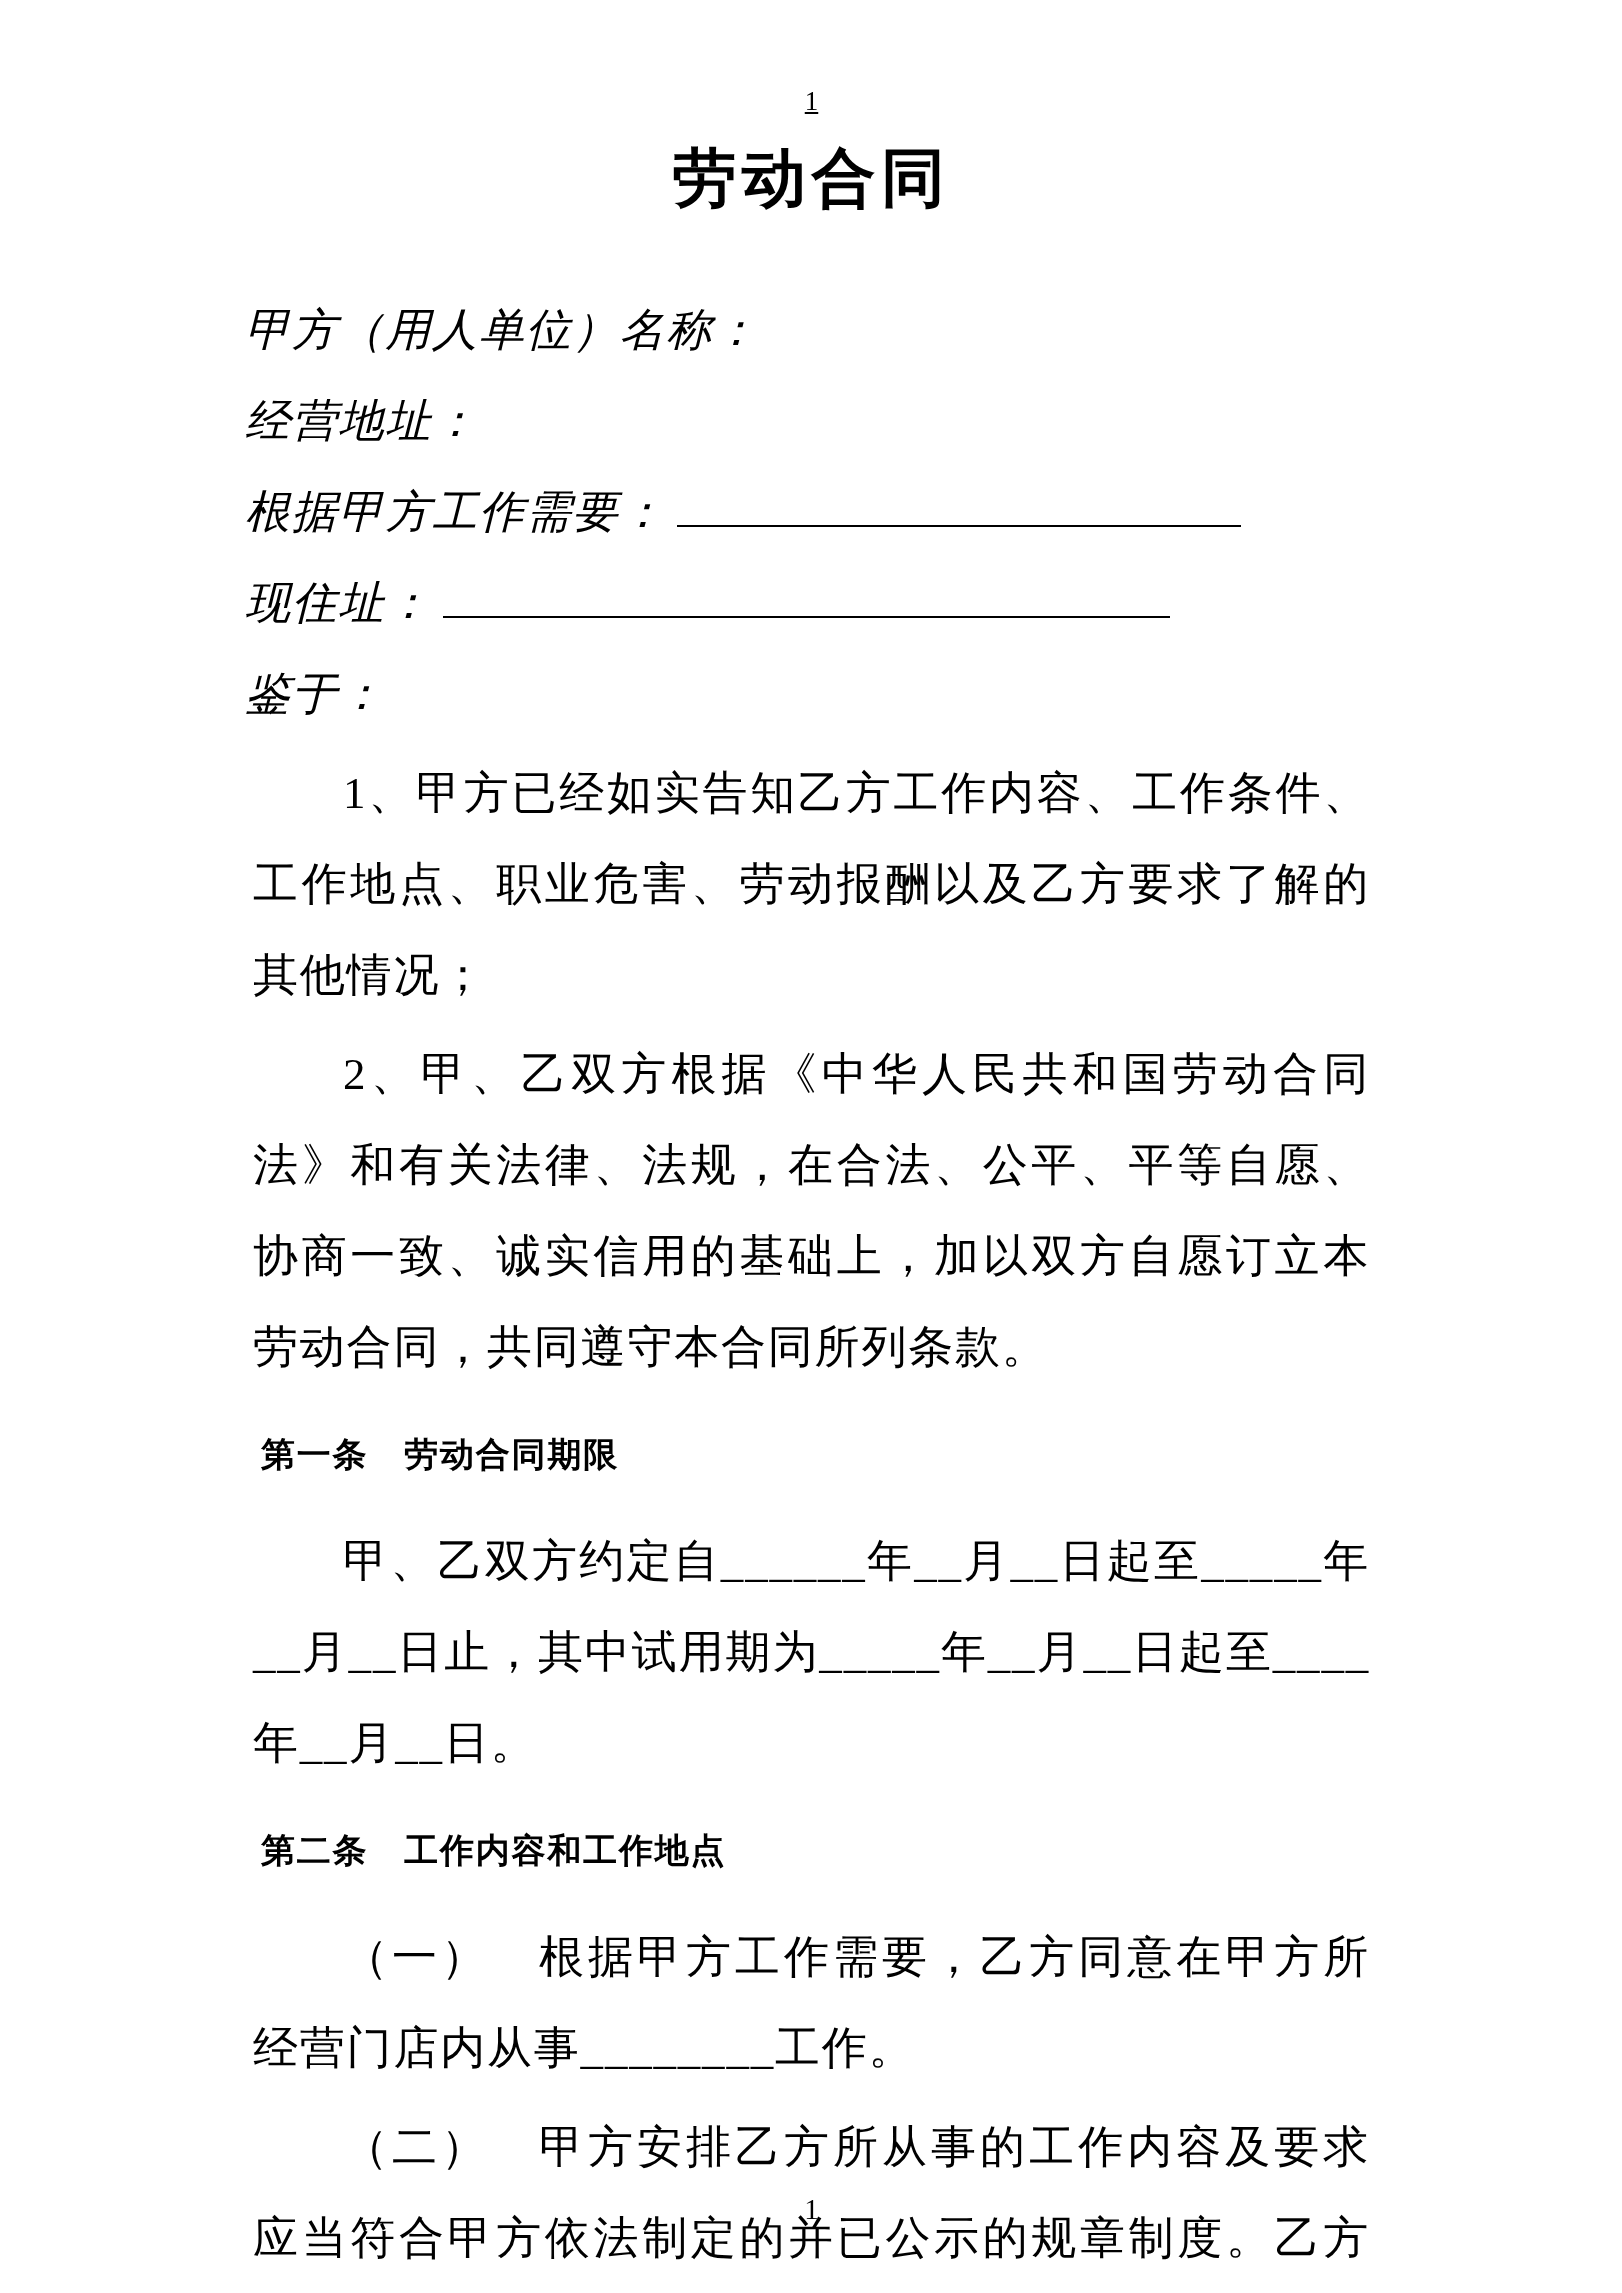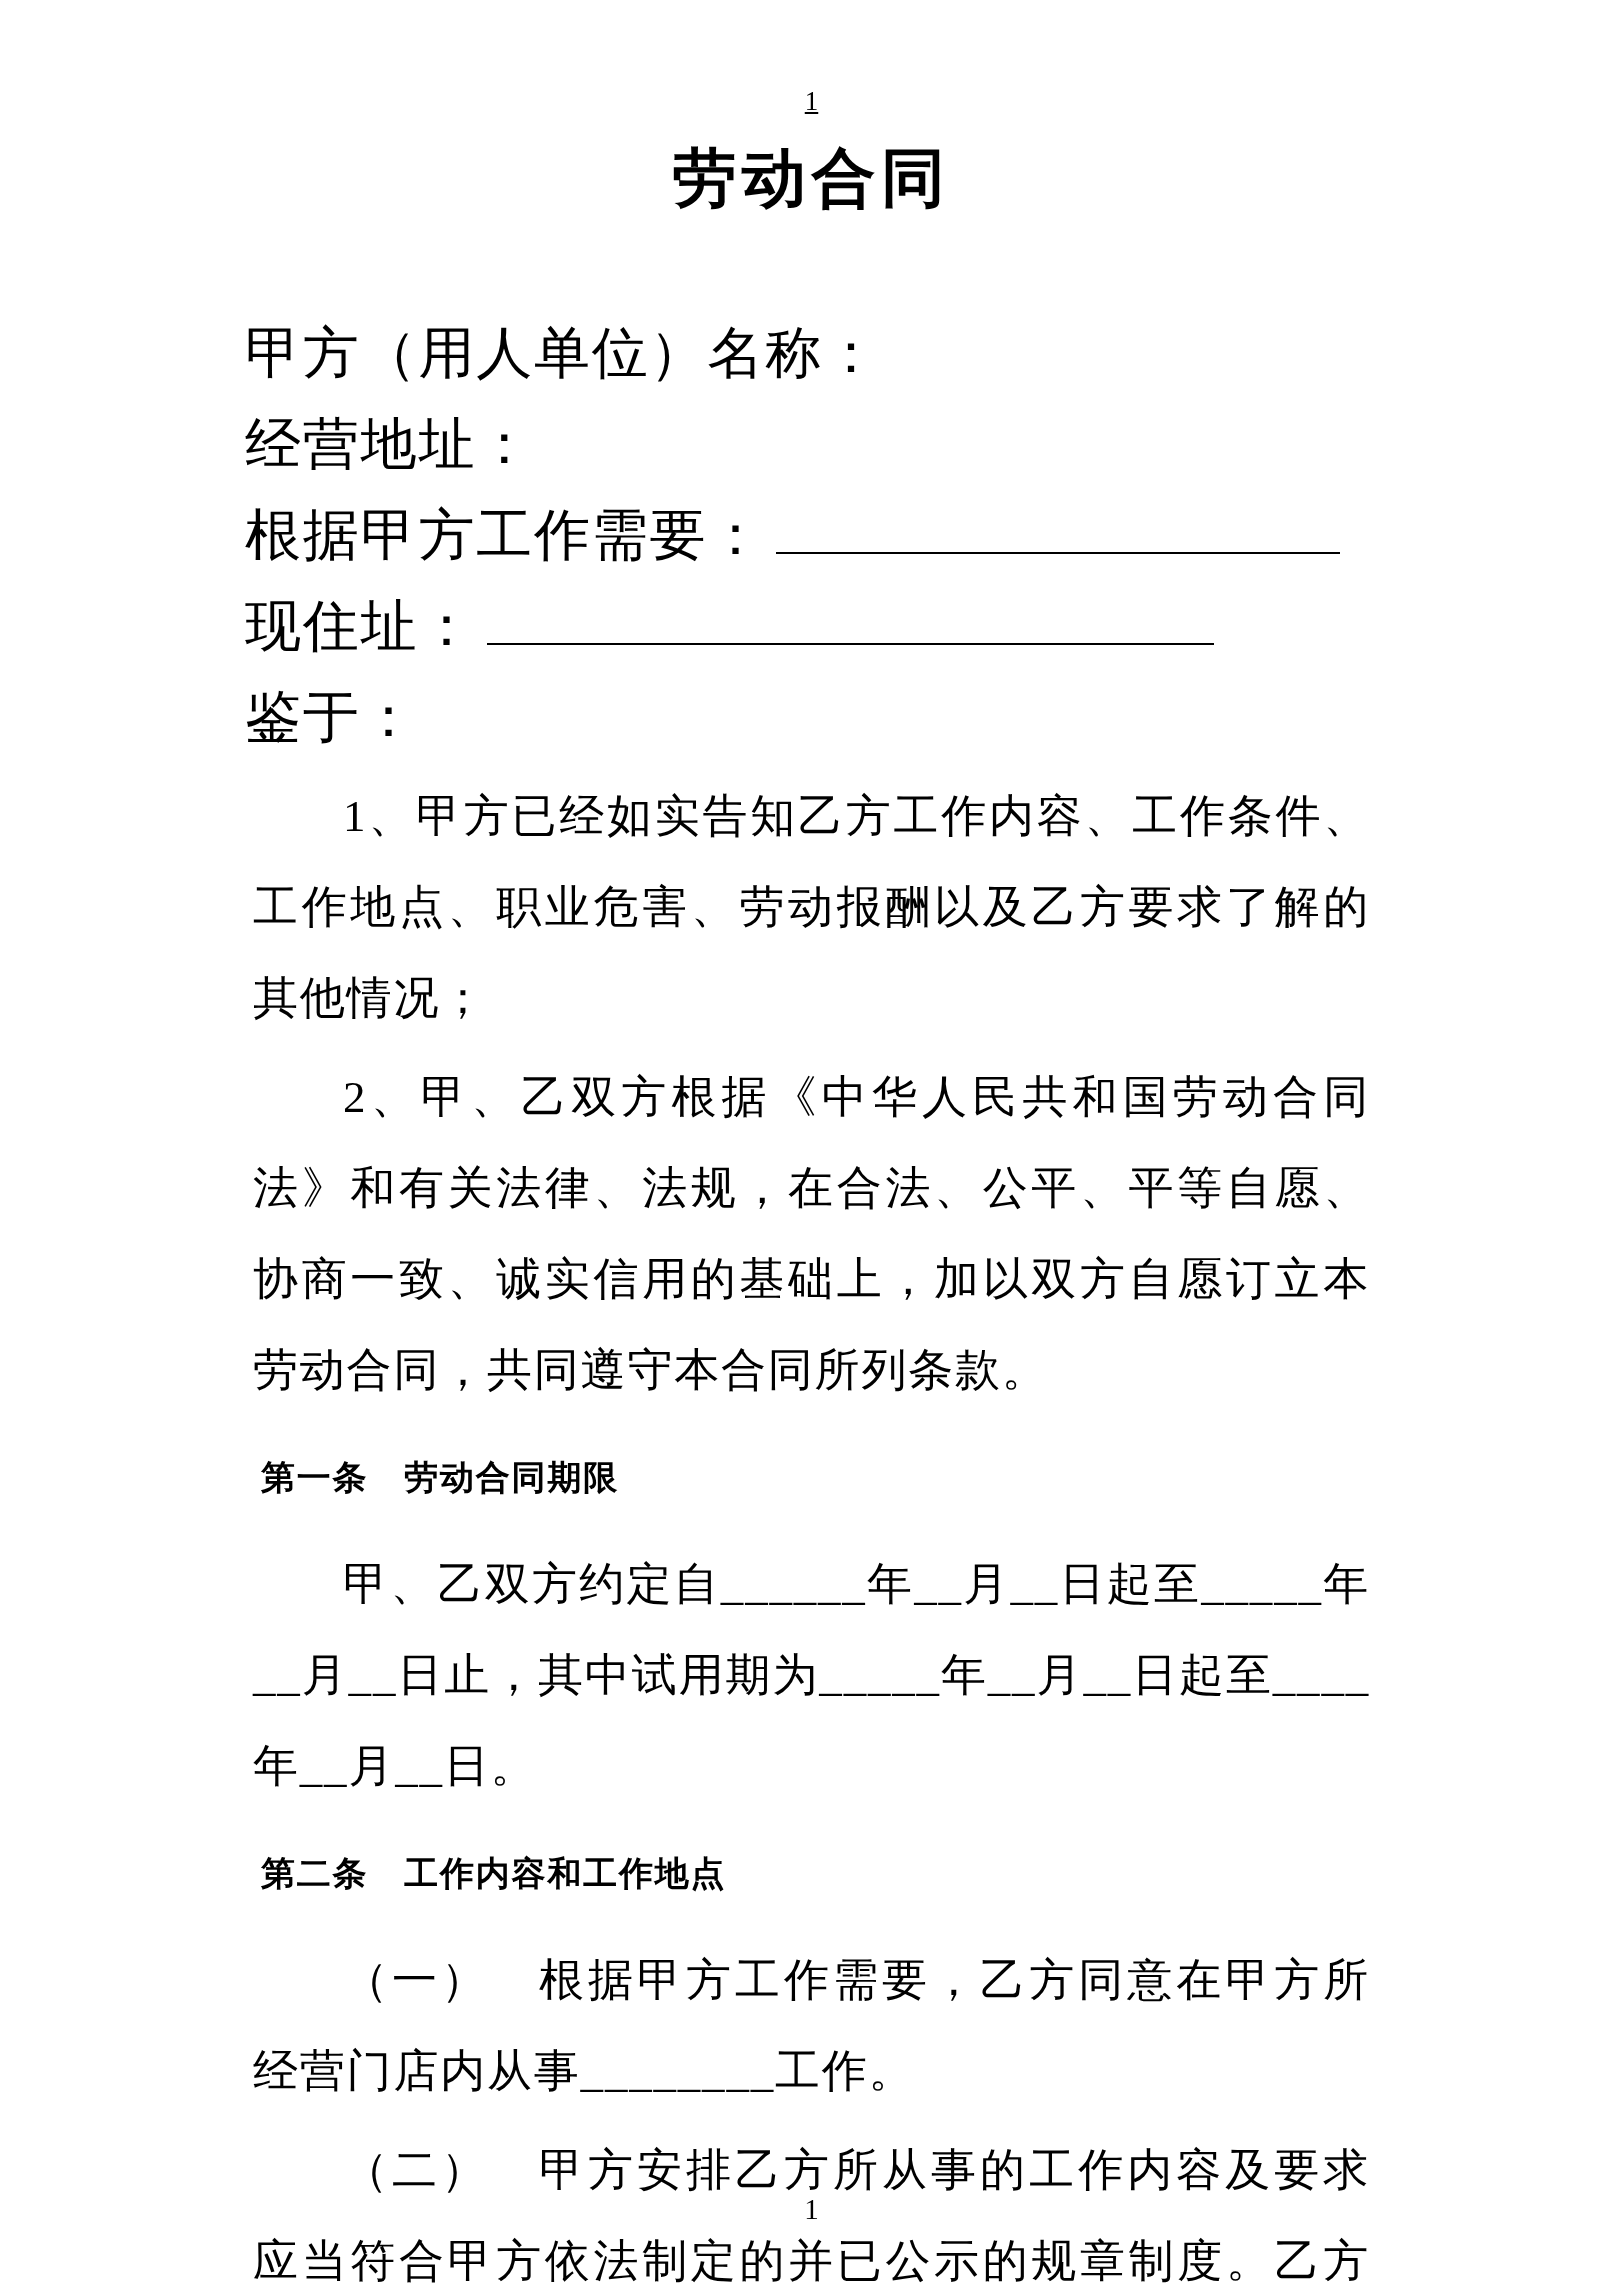--- a/index.html
+++ b/index.html
@@ -21,31 +21,32 @@
   .header-num {
     text-align: center;
     font-size: 27px;
     line-height: 31px;
     margin-bottom: 9px;
   }
   .header-num .num {
     text-decoration: underline;
   }
   .doc-title {
-    margin: 18px 0 86px 0;
+    margin: 18px 0 63px 0;
     text-align: center;
     font-size: 64px;
     font-weight: bold;
     letter-spacing: 5.5px;
   }
   .field-line {
-    font-size: 56px;
+    font-size: 45px;
     line-height: 91px;
     letter-spacing: 1.8px;
     white-space: nowrap;
+    font-style: italic;
   }
   .blank {
     display: inline-block;
     height: 53px;
     border-bottom: 2.7px solid #000000;
     vertical-align: baseline;
     margin-left: 11px;
   }
   .blank-id      { width: 564px; }
   .blank-hukou   { width: 636px; }

